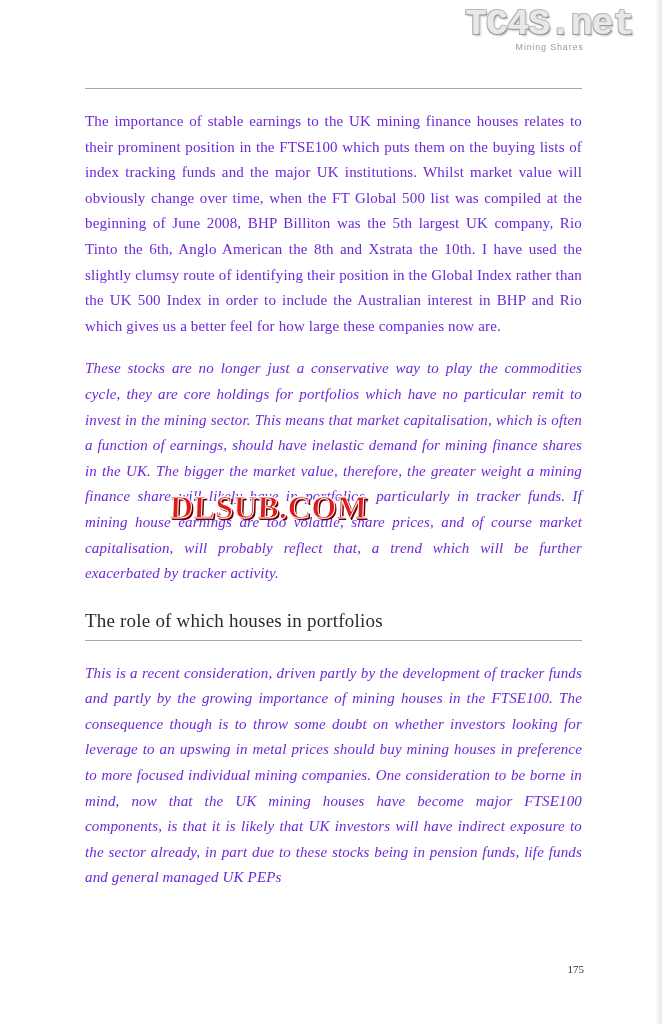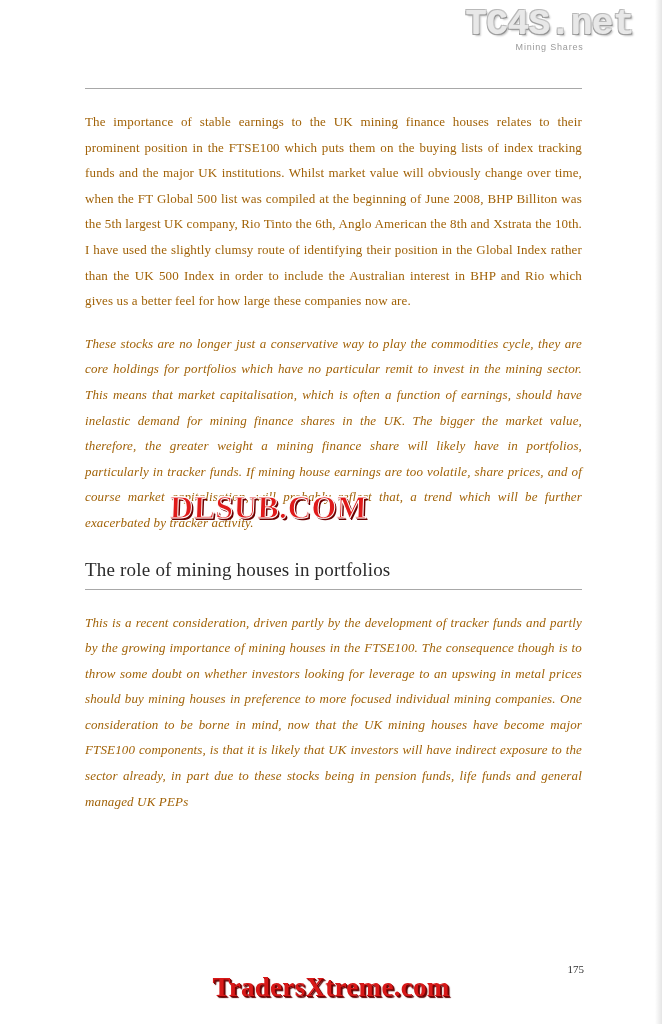--- a/index.html
+++ b/index.html
@@ -72,26 +72,26 @@
   }
   .rule {
     border: 0;
     border-top: 1px solid #a8a8a8;
     margin: 0 0 20px 0;
     height: 0;
   }
 
   p.body-text {
     font-family: "Liberation Serif", serif;
-    font-size: 13px;
+    font-size: 15px;
     line-height: 25.6px;
     text-align: justify;
     text-justify: inter-word;
     margin: 0 0 17px 0;
-    color: #a16207;
+    color: #6d28d9;
     letter-spacing: 0.15px;
   }
   p.body-text.last { margin-bottom: 0; font-style: italic; }
 
   .spacer-lg { height: 21px; }
 
   
   .dlsub {
     position: absolute;
     left: 170px;
@@ -161,26 +161,25 @@
 
   <div class="content">
 
     <hr class="rule">
 
     <p class="body-text">The importance of stable earnings to the UK mining finance houses relates to their prominent position in the FTSE100 which puts them on the buying lists of index tracking funds and the major UK institutions. Whilst market value will obviously change over time, when the FT Global 500 list was compiled at the beginning of June 2008, BHP Billiton was the 5th largest UK company, Rio Tinto the 6th, Anglo American the 8th and Xstrata the 10th. I have used the slightly clumsy route of identifying their position in the Global Index rather than the UK 500 Index in order to include the Australian interest in BHP and Rio which gives us a better feel for how large these companies now are.</p>
     <p class="body-text last">These stocks are no longer just a conservative way to play the commodities cycle, they are core holdings for portfolios which have no particular remit to invest in the mining sector. This means that market capitalisation, which is often a function of earnings, should have inelastic demand for mining finance shares in the UK. The bigger the market value, therefore, the greater weight a mining finance share will likely have in portfolios, particularly in tracker funds. If mining house earnings are too volatile, share prices, and of course market capitalisation, will probably reflect that, a trend which will be further exacerbated by tracker activity.</p>
 
     <div class="spacer-lg"></div>
 
-    <h2 class="section-title">The role of mining houses in portfolios</h2>
+    <h2 class="section-title">The role of which houses in portfolios</h2>
     <hr class="rule">
 
     <p class="body-text last">This is a recent consideration, driven partly by the development of tracker funds and partly by the growing importance of mining houses in the FTSE100. The consequence though is to throw some doubt on whether investors looking for leverage to an upswing in metal prices should buy mining houses in preference to more focused individual mining companies. One consideration to be borne in mind, now that the UK mining houses have become major FTSE100 components, is that it is likely that UK investors will have indirect exposure to the sector already, in part due to these stocks being in pension funds, life funds and general managed UK PEPs</p>
 
   </div>
 
   <div class="dlsub">DLSUB.COM</div>
 
   <div class="page-number">175</div>
-  <div class="txtreme">TradersXtreme.com</div>
 
   <div class="edge-shadow"></div>
 </div>
 
 </body></html>

